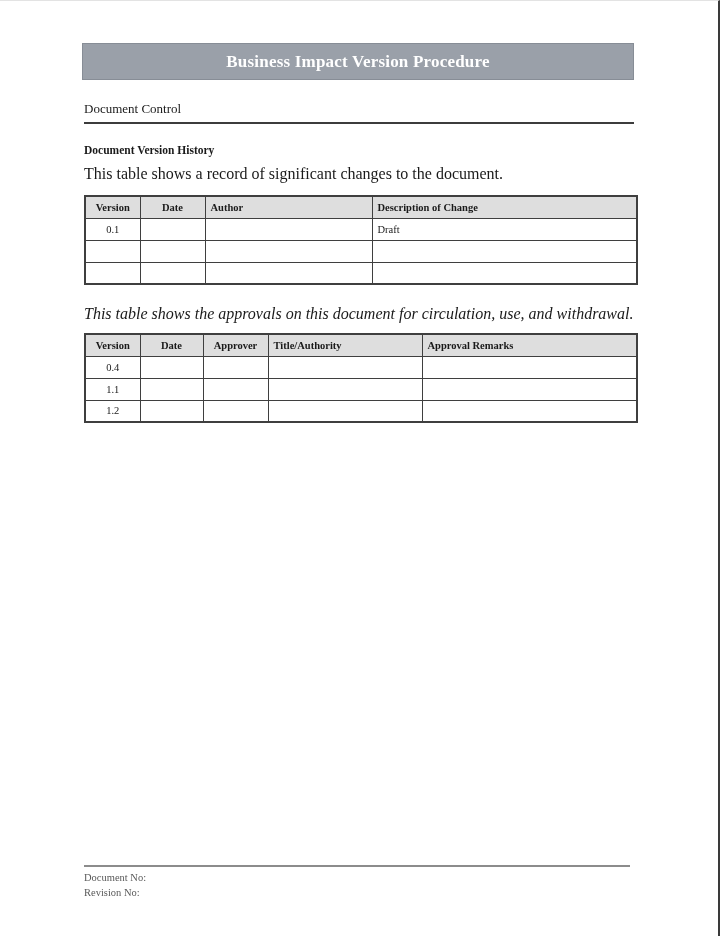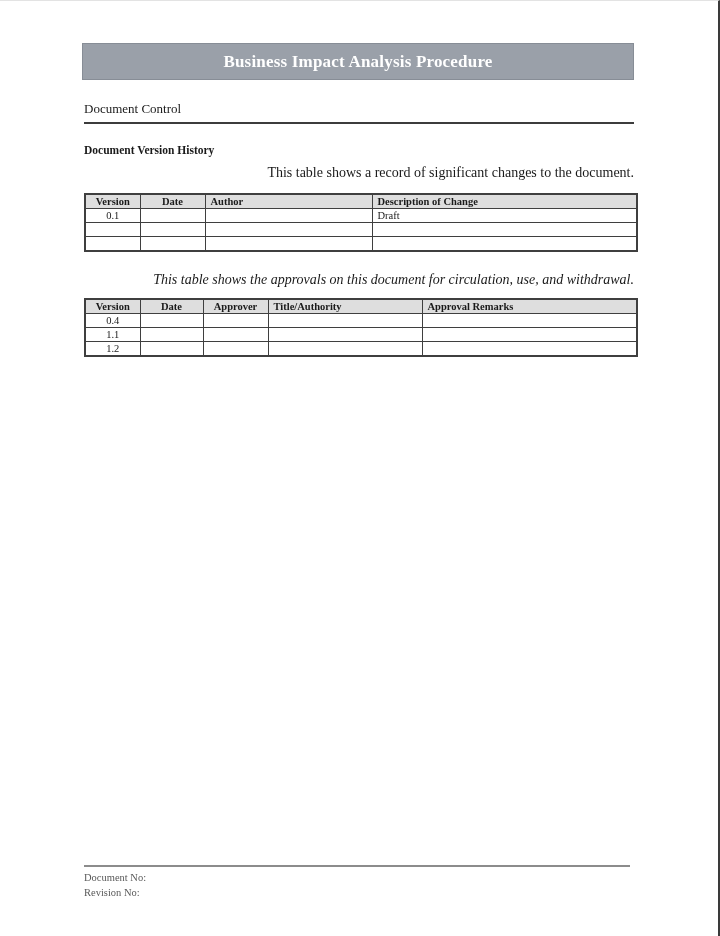--- a/index.html
+++ b/index.html
@@ -34,37 +34,36 @@
     padding-bottom: 5px;
     border-bottom: 2px solid #3c3c3c;
   }
   .sub-heading {
     margin-top: 20px;
     font-size: 11.5px; font-weight: bold;
   }
   .sub-heading.caps { margin-top: 34px; }
   .para {
     margin-top: 9px;
-    font-size: 14px;
-    text-align: right;
+    font-size: 16px;
   }
   .para.approvals-desc { margin-top: 20px; font-style: italic; }
 
   table.doc-table {
     margin-top: 12px;
     width: 552px;
     border-collapse: collapse;
     table-layout: fixed;
     font-size: 10.5px;
     border: 2px solid #3f3f3f;
   }
   table.doc-table.approvals { margin-top: 10px; }
   table.doc-table th, table.doc-table td {
     border: 1px solid #3f3f3f;
-    height: 14px;
+    height: 22px;
     padding: 1px 5px;
     overflow: hidden;
     white-space: nowrap;
   }
   table.doc-table th {
     background: var(--table-header-bg, #dedede);
     font-weight: bold;
     text-align: left;
   }
   table.doc-table th.al-c, table.doc-table td.al-c { text-align: center; }
@@ -79,21 +78,21 @@
     font-size: 10.5px;
     color: var(--footer-text, #595959);
     line-height: 15px;
   }
   .footer .right { text-align: right; }
 </style>
 </head>
 <body>
 
 <div class="banner">
-  <span class="banner-title">Business Impact Analysis Procedure</span>
+  <span class="banner-title">Business Impact Version Procedure</span>
 </div>
 
 <div class="content">
   <div class="doc-control-heading">Document Control</div>
 
   <div class="sub-heading">Document Version History</div>
   <div class="para">This table shows a record of significant changes to the document.</div>
 
   <table class="doc-table">
     <colgroup>

